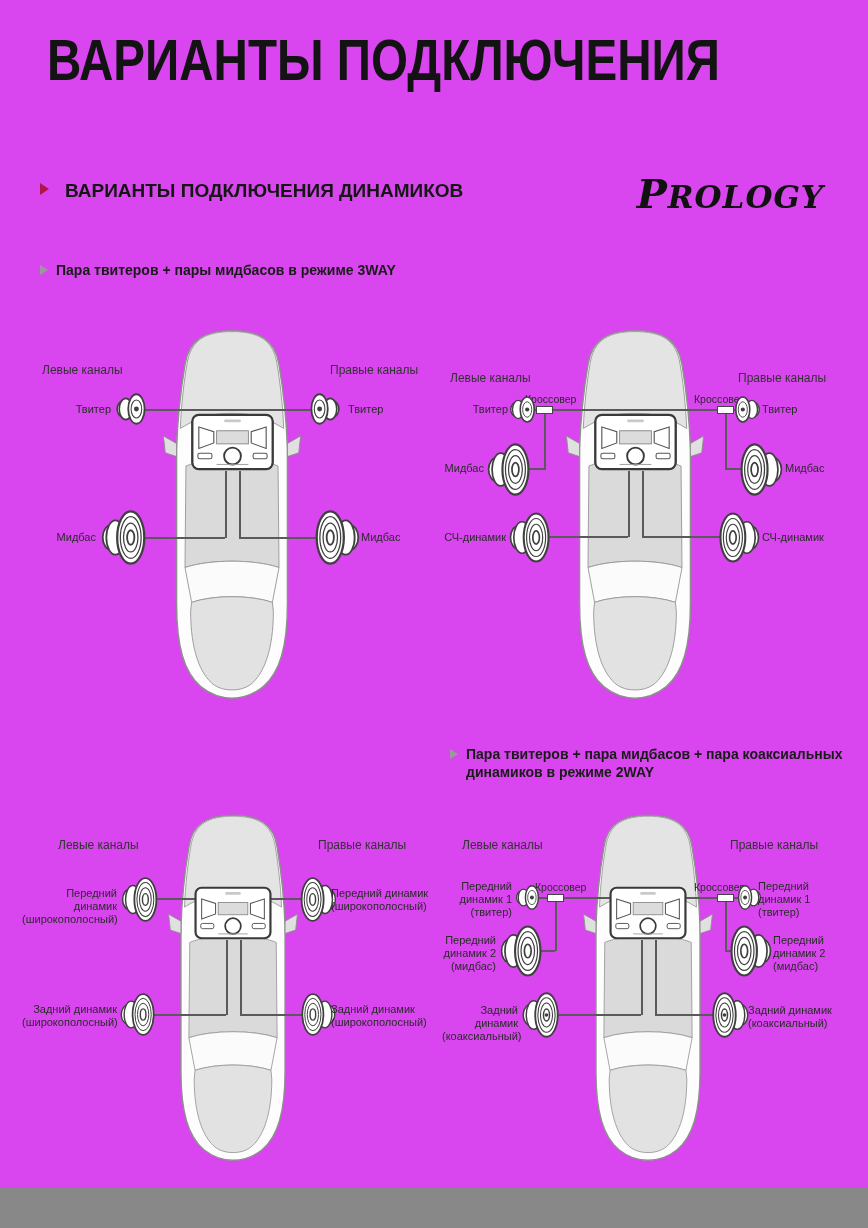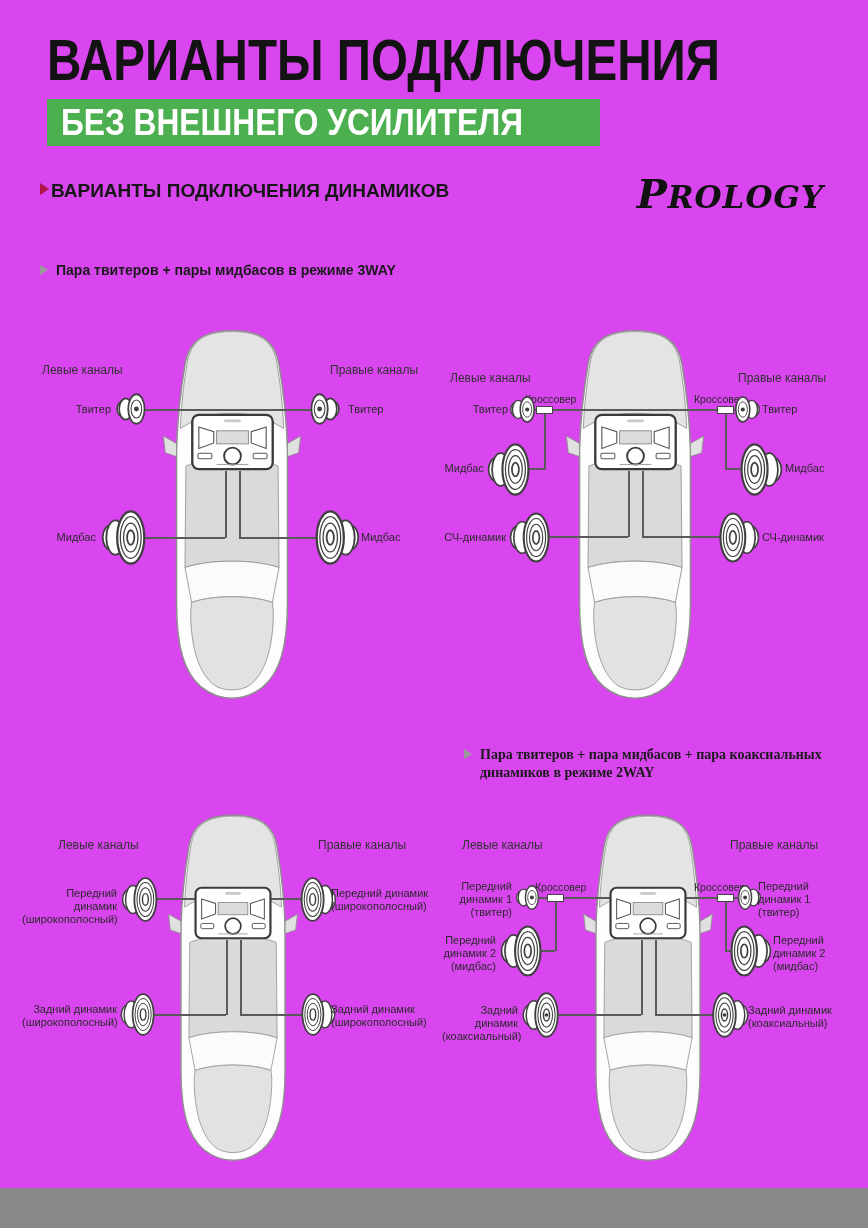--- a/index.html
+++ b/index.html
@@ -22,21 +22,21 @@
   }
   .banner{
     position:absolute;left:47px;top:99px;height:47px;
     background:var(--banner-green);color:#fff;display:flex;align-items:center;
     padding:0 14px;
   }
   .banner span{
     font-size:36px;font-weight:700;white-space:nowrap;
     transform:scaleX(0.88);transform-origin:left center;letter-spacing:0px;
   }
-  .section-head{position:absolute;left:40px;top:179px;display:flex;gap:2px;}
+  .section-head{position:absolute;left:40px;top:179px;display:flex;gap:16px;}
   .arrow-red{
     width:0;height:0;margin-top:4px;flex:none;
     border-top:6px solid transparent;border-bottom:6px solid transparent;
     border-left:9px solid var(--accent-red);
   }
   .sec-text{font-size:19px;font-weight:700;line-height:1.22;color:#161616;}
   .sec-text span{display:block;white-space:nowrap;}
   .sec-l2{margin-left:5px;}
   .logo{
     position:absolute;left:628px;top:170px;width:196px;text-align:right;
@@ -113,23 +113,20 @@
     <ellipse cx="13" cy="22" rx="8" ry="13" fill="#fff" stroke="#3f3f3f" stroke-width="2"></ellipse>
     <ellipse cx="26" cy="22" rx="10" ry="18" fill="#fff" stroke="#3f3f3f" stroke-width="2.2"></ellipse>
     <ellipse cx="26" cy="22" rx="6.5" ry="11" fill="none" stroke="#3f3f3f" stroke-width="1.3"></ellipse>
     <circle cx="26" cy="22" r="3" fill="#3f3f3f"></circle>
   </symbol>
 </svg>
 
 <div class="page">
 
   <h1 class="main-title">ВАРИАНТЫ ПОДКЛЮЧЕНИЯ</h1>
-  <div class="banner">
-    <span>БЕЗ ВНЕШНЕГО УСИЛИТЕЛЯ</span>
-  </div>
   <div class="section-head">
     <span class="arrow-red"></span>
     <div class="sec-text">
       <span>ВАРИАНТЫ ПОДКЛЮЧЕНИЯ ДИНАМИКОВ</span>
     </div>
   </div>
   <div class="logo">PROLOGY</div>
 
   <section class="quad" style="left:30px;top:258px;width:410px;height:484px;">
     <div class="dgm-head" style="left:10px;top:4px;">
@@ -258,21 +255,21 @@
 (широкополосный)</div>
     <div class="lbl" style="left:301px;top:147px;">Передний динамик
 (широкополосный)</div>
     <div class="lbl r" style="left:-8px;top:263px;width:95px;">Задний динамик
 (широкополосный)</div>
     <div class="lbl" style="left:301px;top:263px;">Задний динамик
 (широкополосный)</div>
   </section>
 
   <section class="quad" style="left:440px;top:740px;width:428px;height:488px;">
-    <div class="dgm-head" style="left:24px;top:6px;font-family:Liberation Serif, serif;">
+    <div class="dgm-head" style="left:10px;top:6px;">
       <span class="arrow-gray"></span>
       <div class="dgm-title">Пара твитеров + пара мидбасов + пара коаксиальных
 динамиков в режиме 2WAY</div>
     </div>
     <div class="ch" style="left:22px;top:98px;">Левые каналы</div>
     <div class="ch" style="left:290px;top:98px;">Правые каналы</div>
 
     <svg class="car" style="left:133px;top:70px;" width="150" height="353">
         <use href="#car"></use>
       </svg>

